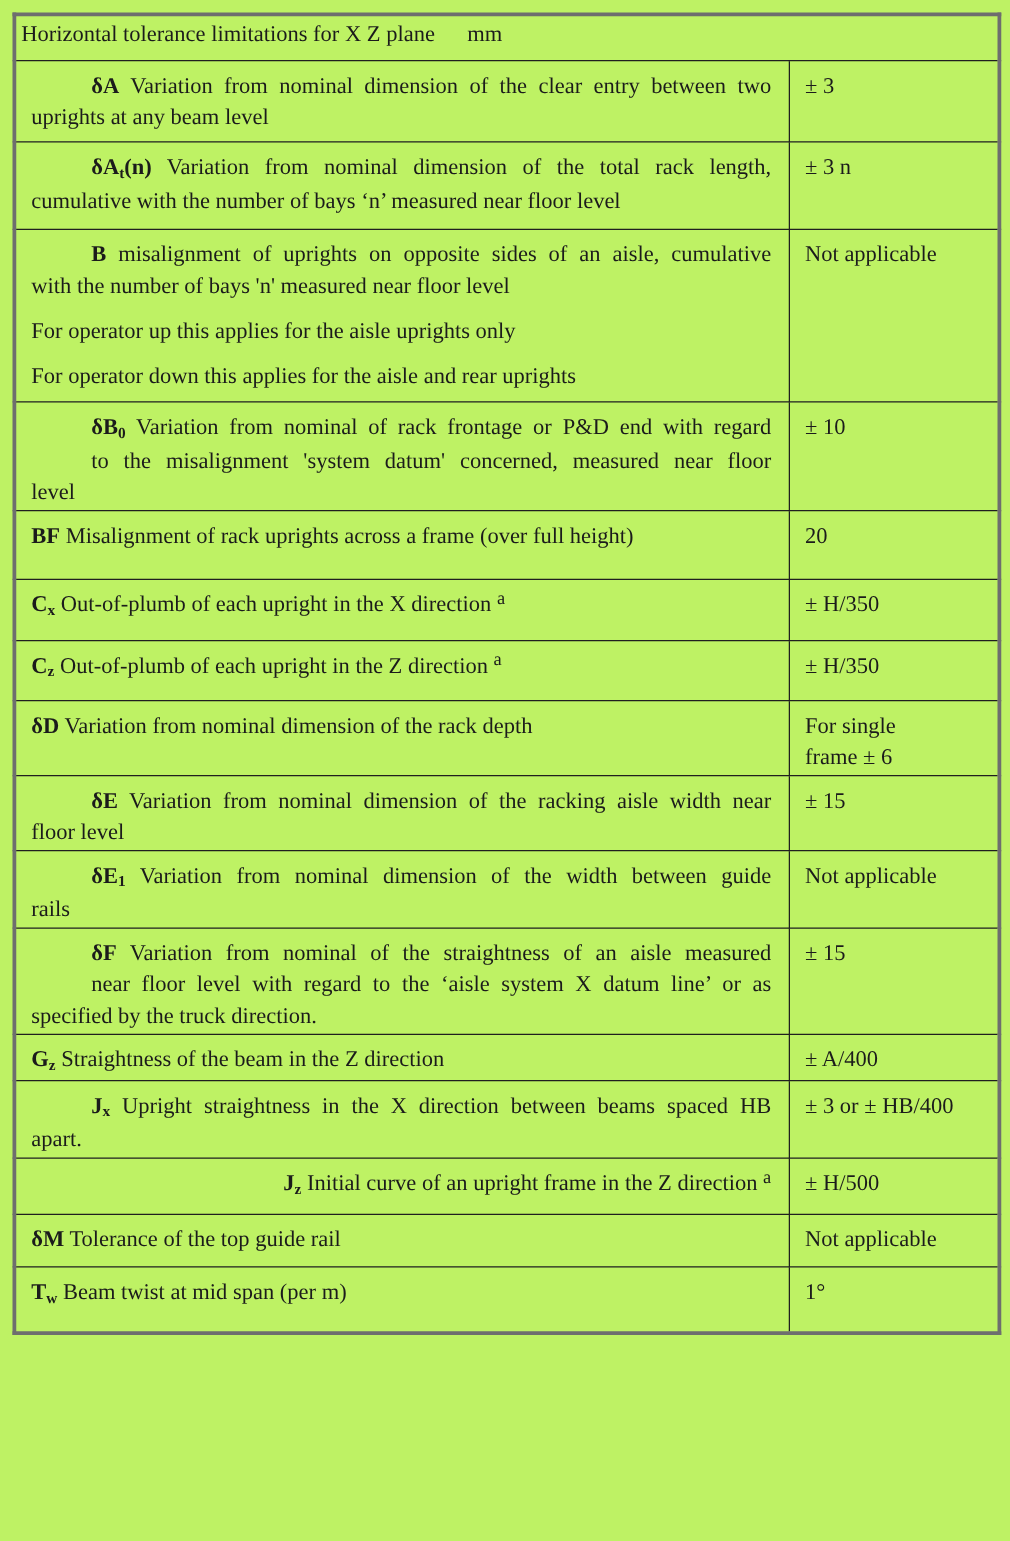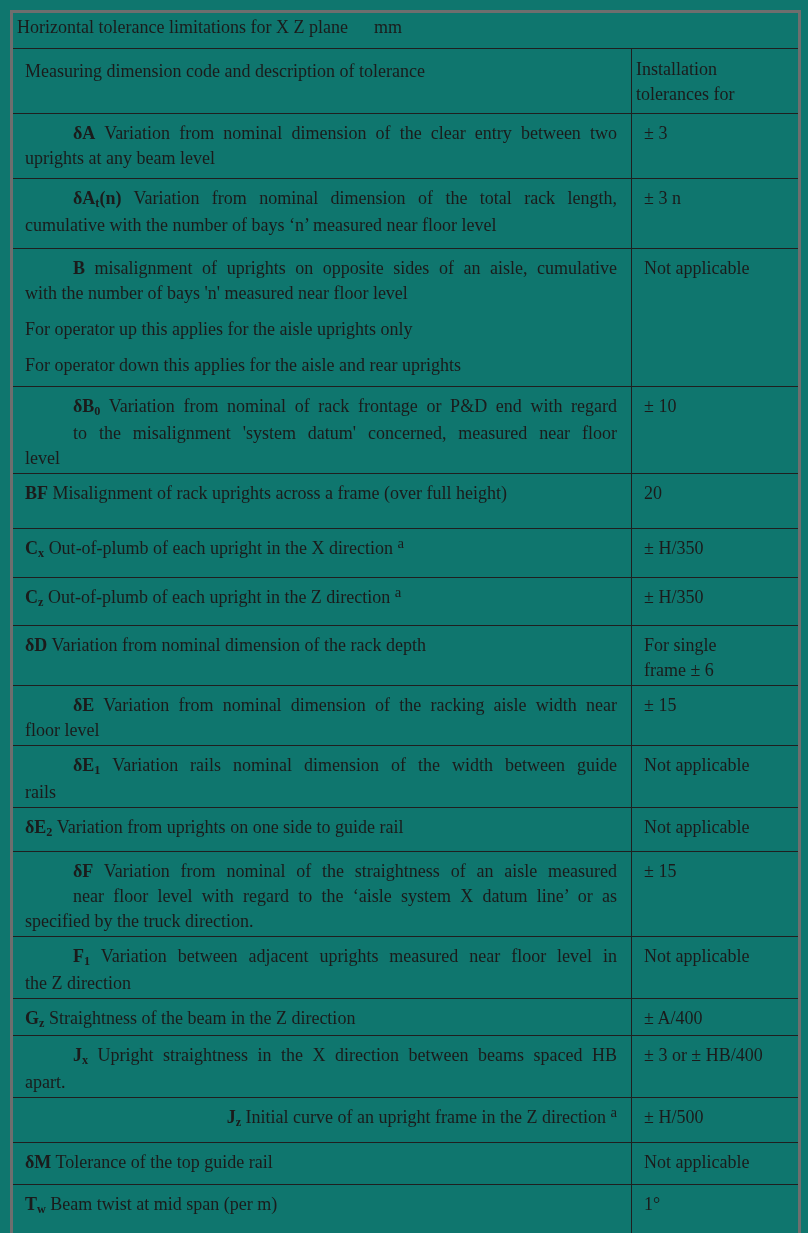--- a/index.html
+++ b/index.html
@@ -1,20 +1,20 @@
 <!DOCTYPE html>
 <html><head>
 <meta charset="utf-8">
 <style>
   html, body { margin: 0; padding: 0; background: #ffffff; }
   #page {
     position: relative;
     width: 808px;
     height: 1233px;
-    background: #0f766e;
+    background: #bef264;
     overflow: hidden;
     font-family: "Liberation Serif", "DejaVu Serif", serif;
     color: #1b1b1b;
   }
   table.tol-table {
     position: absolute;
     left: 10px;
     top: 10px;
     width: 788px;
     border-collapse: collapse;
@@ -91,25 +91,20 @@
     <colgroup>
       <col class="c-desc">
       <col class="c-tol">
     </colgroup>
     <tbody>
       <tr>
         <td class="title-cell" colspan="2">
           <span>Horizontal tolerance limitations for X Z plane</span><span class="title-unit">mm</span>
         </td>
       </tr>
-      <tr>
-        <td class="head-desc">Measuring dimension code and description of tolerance</td>
-        <td class="head-tol">Installation
-tolerances for</td>
-      </tr>
 
     <tr>
           <td class="desc-cell" style="height: 65px;">
             <div class="para">
               <div class="line j"><span class="b">δA</span><span> Variation from nominal dimension of the clear entry between two</span></div>
               <div class="line"><span>uprights at any beam level</span></div>
             </div>
           </td>
           <td class="tol-cell">± 3</td>
         </tr>
@@ -185,54 +180,37 @@
             <div class="para">
               <div class="line j"><span class="b">δE</span><span> Variation from nominal dimension of the racking aisle width near</span></div>
               <div class="line"><span>floor level</span></div>
             </div>
           </td>
           <td class="tol-cell">± 15</td>
         </tr>
         <tr>
           <td class="desc-cell" style="height: 58px;">
             <div class="para">
-              <div class="line j"><span class="b">δE</span><span class="b sub">1</span><span> Variation rails nominal dimension of the width between guide</span></div>
+              <div class="line j"><span class="b">δE</span><span class="b sub">1</span><span> Variation from nominal dimension of the width between guide</span></div>
               <div class="line"><span>rails</span></div>
-            </div>
-          </td>
-          <td class="tol-cell">Not applicable</td>
-        </tr>
-        <tr>
-          <td class="desc-cell" style="height: 44px;">
-            <div class="para">
-              <div class="line"><span class="b">δE</span><span class="b sub">2</span><span> Variation from uprights on one side to guide rail</span></div>
             </div>
           </td>
           <td class="tol-cell">Not applicable</td>
         </tr>
         <tr>
           <td class="desc-cell" style="height: 85px;">
             <div class="para">
               <div class="line j"><span class="b">δF</span><span> Variation from nominal of the straightness of an aisle measured</span></div>
               <div class="line j"><span>near floor level with regard to the ‘aisle system X datum line’ or as</span></div>
               <div class="line"><span>specified by the truck direction.</span></div>
             </div>
           </td>
           <td class="tol-cell">± 15</td>
         </tr>
         <tr>
-          <td class="desc-cell" style="height: 61px;">
-            <div class="para">
-              <div class="line j"><span class="b">F</span><span class="b sub">1</span><span> Variation between adjacent uprights measured near floor level in</span></div>
-              <div class="line"><span>the Z direction</span></div>
-            </div>
-          </td>
-          <td class="tol-cell">Not applicable</td>
-        </tr>
-        <tr>
           <td class="desc-cell" style="height: 35px; margin-top: 42px;">
             <div class="para">
               <div class="line"><span class="b">G</span><span class="b sub">z</span><span> Straightness of the beam in the Z direction</span></div>
             </div>
           </td>
           <td class="tol-cell">± A/400</td>
         </tr>
         <tr>
           <td class="desc-cell" style="height: 60px;">
             <div class="para">

